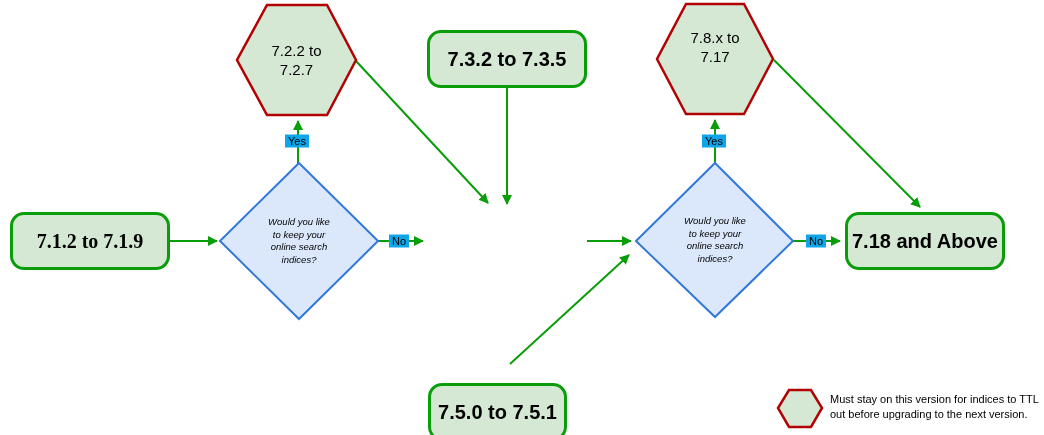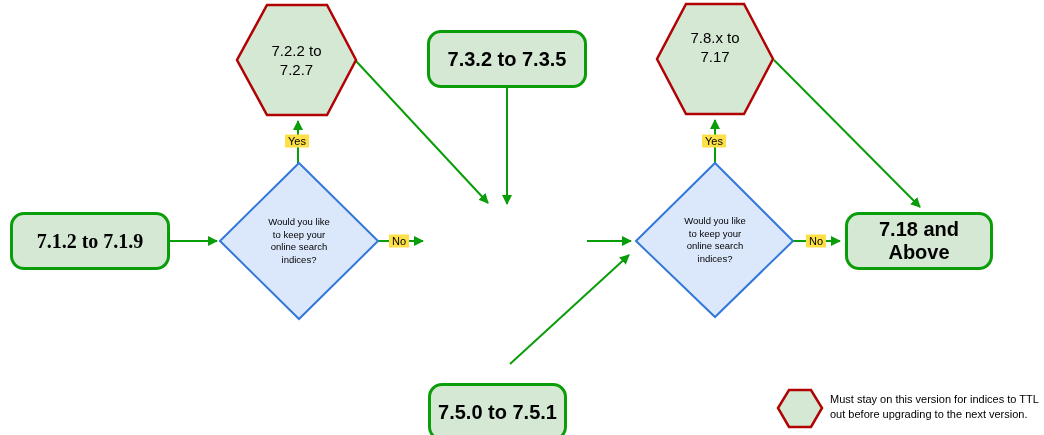--- a/index.html
+++ b/index.html
@@ -33,25 +33,26 @@
     text-align: center;
     line-height: 19px;
     white-space: pre-line;
   }
   .diamond-label {
     position: absolute;
     font-size: 9.5px;
     text-align: center;
     line-height: 12.5px;
     white-space: pre-line;
+    font-style: italic;
   }
   .elabel {
     position: absolute;
     transform: translate(-50%, -50%);
-    background: #fde047;
+    background: #0ea5e9;
     font-size: 11px;
     padding: 0 3px;
     line-height: 13px;
   }
   .legend-text {
     position: absolute;
     left: 830px;
     top: 392px;
     width: 218px;
     font-size: 11px;
@@ -93,21 +94,21 @@
 
     <polygon class="ttlhex" points="789,390 811,390 822,408 811,427 789,427 778,408"></polygon>
   </svg>
 
   <div class="vbox" style="left:10px; top:212px; width:160px; height:58px;font-family:Liberation Serif, serif;">
     <span>7.1.2 to 7.1.9</span>
   </div>
   <div class="vbox" style="left:427px; top:30px; width:160px; height:58px;">
     <span>7.3.2 to 7.3.5</span>
   </div>
-  <div class="vbox" style="left:845px; top:212px; width:148px; height:58px;">
+  <div class="vbox" style="left:845px; top:212px; width:160px; height:58px;">
     <span>7.18 and Above</span>
   </div>
   <div class="vbox" style="left:428px; top:383px; width:139px; height:58px;">
     <span>7.5.0 to 7.5.1</span>
   </div>
 
   <div class="hex-label" style="left:237px; top:41px; width:119px;">7.2.2 to
 7.2.7</div>
   <div class="hex-label" style="left:657px; top:28px; width:116px;">7.8.x to
 7.17</div>

